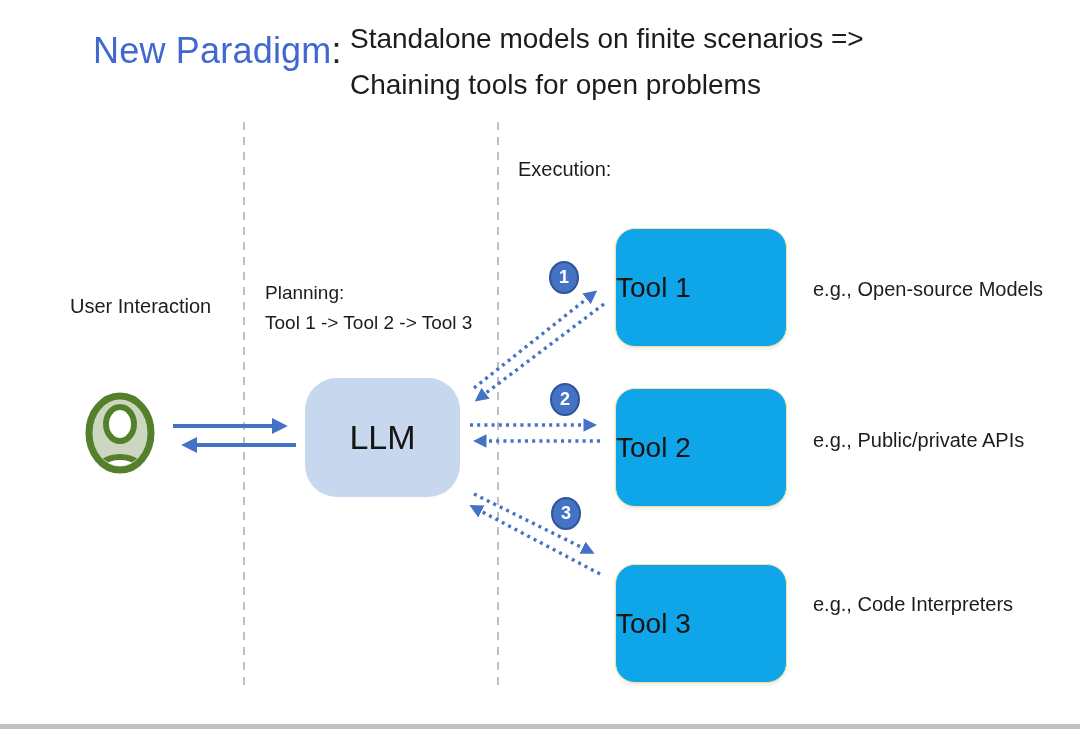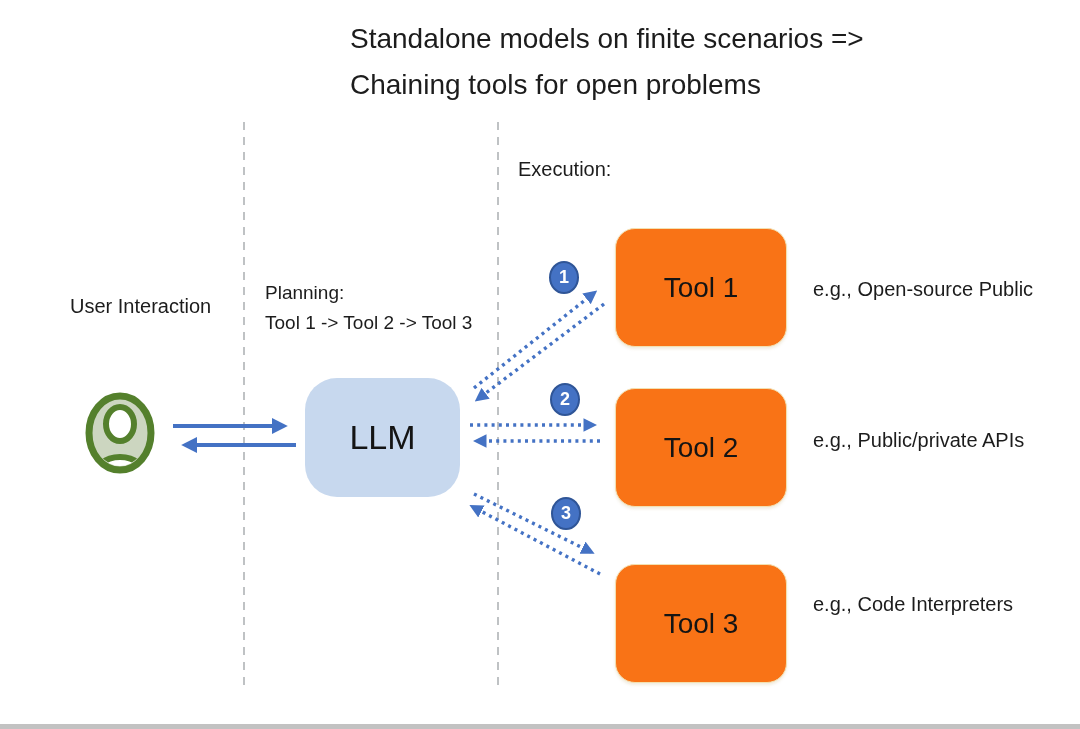--- a/index.html
+++ b/index.html
@@ -15,23 +15,23 @@
   .user-label { left:70px; top:295px; }
   .planning { left:265px; top:278px; font-size:19px; line-height:30px; color:#1c1c1c; }
   .execution { left:518px; top:158px; }
   .llm-box {
     left:305px; top:378px; width:155px; height:119px; border-radius:32px;
     background:#c7d8ee; display:flex; align-items:center; justify-content:center;
     font-size:34px; color:#141414;
   }
   .tool-box {
     left:615px; width:170px; height:117px; border-radius:20px;
-    background:#f97316; border:1px solid #f3e0b0;
+    background:#0ea5e9; border:1px solid #f3e0b0;
     box-shadow:0 2px 3px rgba(180,150,80,0.18);
-    display:flex; align-items:center; justify-content:center;
+    display:flex; align-items:center; justify-content:flex-start;
     font-size:28px; color:#141414;
   }
   .tool-1 { top:228px; }
   .tool-2 { top:388px; }
   .tool-3 { top:564px; }
   .badge {
     width:30px; height:33px; border-radius:50%;
     background:#4472c4; border:2px solid #2f5597; box-sizing:border-box;
     display:flex; align-items:center; justify-content:center;
     color:#ffffff; font-size:18px; font-weight:bold;
@@ -81,20 +81,21 @@
     <line class="dot" x1="474" y1="388" x2="594" y2="293" marker-end="url(#arr)"></line>
     <line class="dot" x1="604" y1="304" x2="478" y2="399" marker-end="url(#arr)"></line>
 
     <line class="dot" x1="470" y1="425" x2="593" y2="425" marker-end="url(#arr)"></line>
     <line class="dot" x1="600" y1="441" x2="477" y2="441" marker-end="url(#arr)"></line>
 
     <line class="dot" x1="474" y1="494" x2="591" y2="552" marker-end="url(#arr)"></line>
     <line class="dot" x1="600" y1="574" x2="473" y2="507" marker-end="url(#arr)"></line>
   </svg>
 
+  <div class="abs title-left"><span>New Paradigm</span><span class="colon">:</span></div>
 
   <div class="abs section-label user-label">User Interaction</div>
 
   <div class="abs title-right">
     <div>Standalone models on finite scenarios =&gt;</div>
     <div>Chaining tools for open problems</div>
   </div>
 
   <div class="abs planning">
     <div>Planning:</div>
@@ -114,19 +115,19 @@
     <span>Tool 2</span>
   </div>
   <div class="abs tool-box tool-3">
     <span>Tool 3</span>
   </div>
 
   <div class="abs badge badge-1">1</div>
   <div class="abs badge badge-2">2</div>
   <div class="abs badge badge-3">3</div>
 
-  <div class="abs example example-1">e.g., Open-source Public</div>
+  <div class="abs example example-1">e.g., Open-source Models</div>
   <div class="abs example example-3">e.g., Code Interpreters</div>
   <div class="abs example example-2">e.g., Public/private APIs</div>
 
   <div class="abs bottom-bar"></div>
 
 </div>
 
 </body></html>

